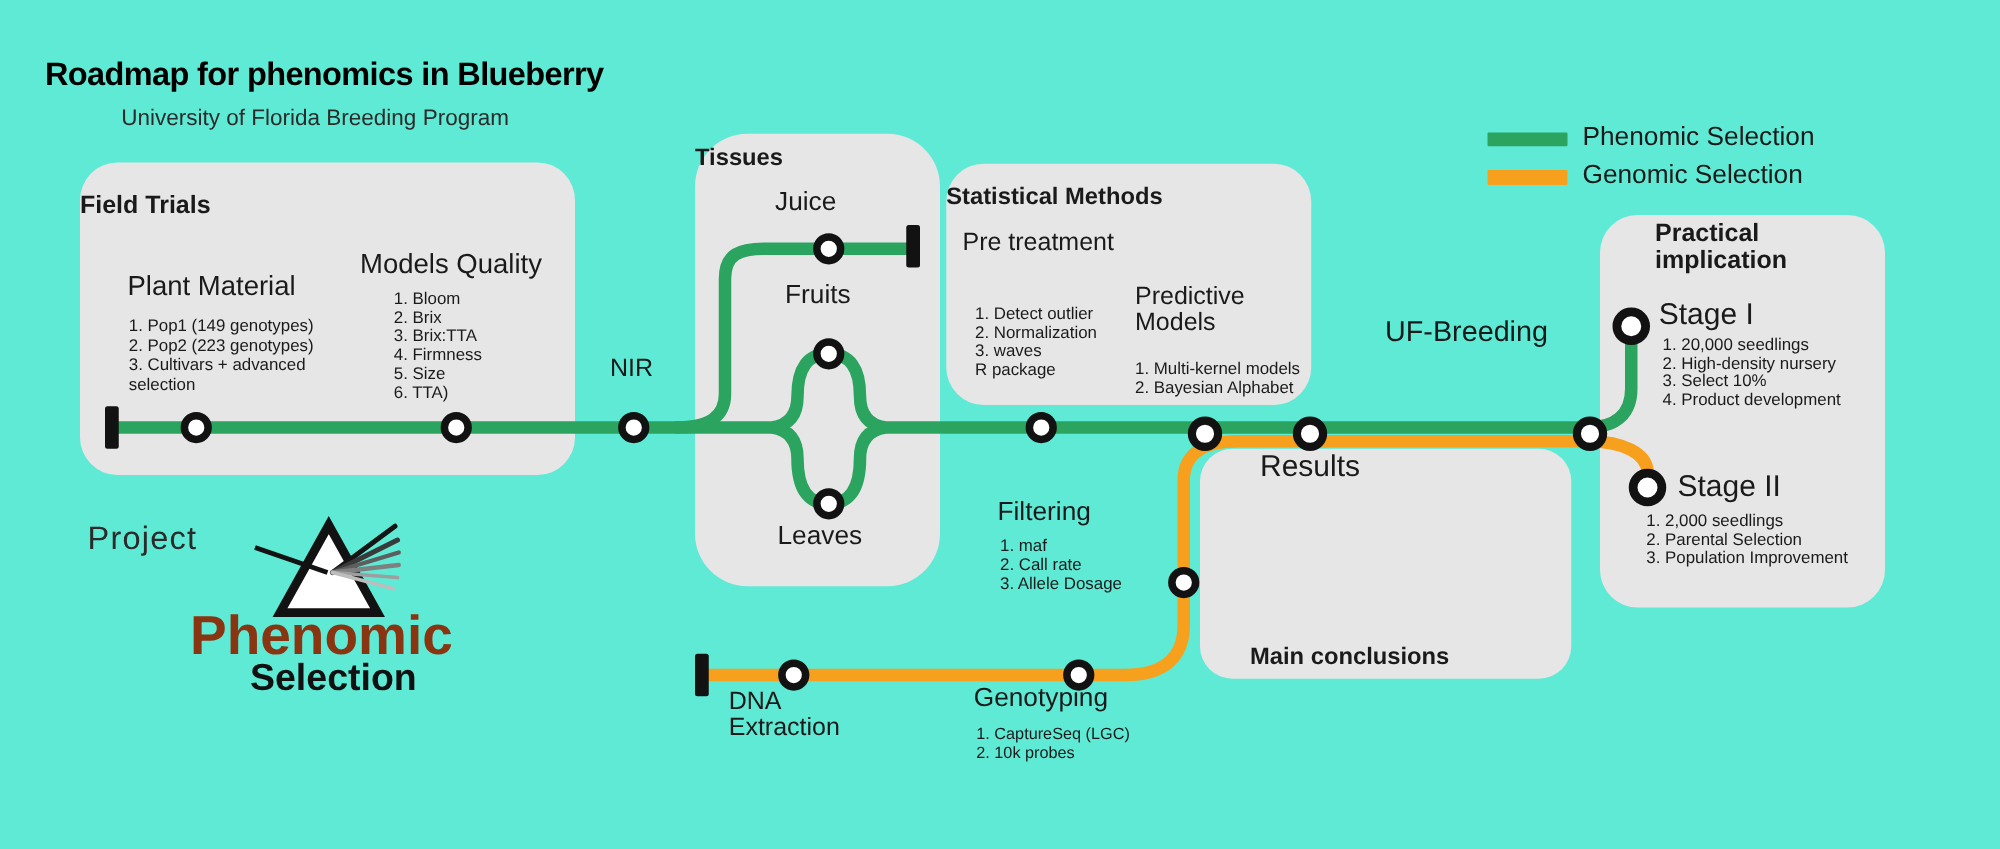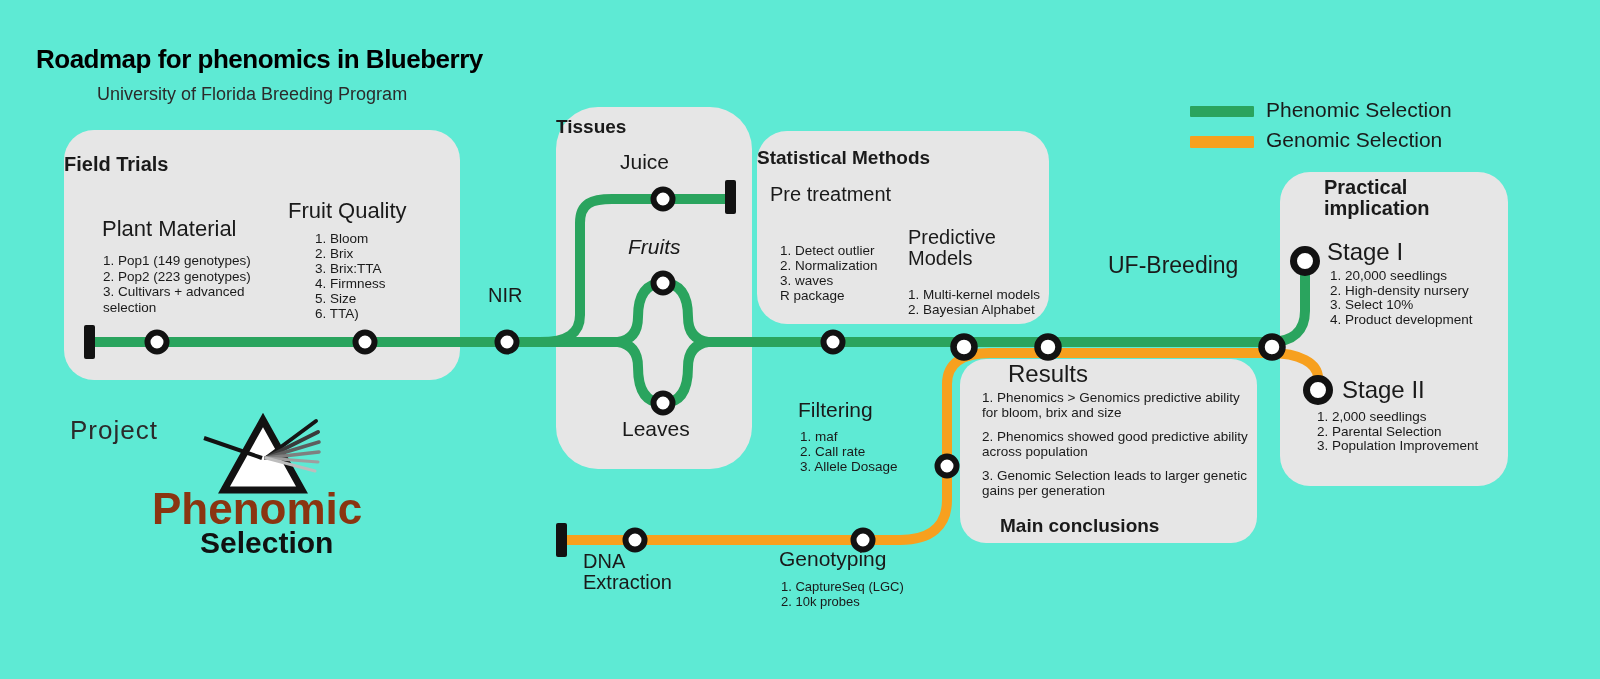--- a/index.html
+++ b/index.html
@@ -91,59 +91,54 @@
   <div class="legend-swatch layer2" style="left:1190px;top:136px;width:64px;height:12px;background:#f7a01e;"></div>
   <div class="txt layer2" style="left:1266px;top:128px;font-size:21px;">Genomic Selection</div>
 
   <div class="txt b c layer2" style="left:64px;top:153px;width:396px;font-size:20px;">Field Trials</div>
   <div class="txt layer2" style="left:102px;top:216px;font-size:22px;">Plant Material</div>
   <div class="list wrap layer2" style="left:103px;top:253px;width:178px;">
       <div class="li">1. Pop1 (149 genotypes)</div>
       <div class="li">2. Pop2 (223 genotypes)</div>
       <div class="li">3. Cultivars + advanced selection</div>
     </div>
-  <div class="txt layer2" style="left:288px;top:198px;font-size:22px;">Fruit Quality</div>
+  <div class="txt layer2" style="left:288px;top:198px;font-size:22px;">Models Quality</div>
   <div class="list layer2" style="left:315px;top:231px;line-height:15px;">
       <div class="li">1. Bloom</div>
       <div class="li">2. Brix</div>
       <div class="li">3. Brix:TTA</div>
       <div class="li">4. Firmness</div>
       <div class="li">5. Size</div>
       <div class="li">6. TTA)</div>
     </div>
 
   <div class="txt layer2" style="left:488px;top:284px;font-size:20px;">NIR</div>
 
   <div class="txt b c layer2" style="left:556px;top:116px;width:196px;font-size:19px;">Tissues</div>
   <div class="txt c layer2" style="left:620px;top:150px;width:86px;font-size:21px;">Juice</div>
-  <div class="txt c layer2" style="left:628px;top:235px;width:72px;font-size:21px;font-style:italic;">Fruits</div>
+  <div class="txt c layer2" style="left:628px;top:224px;width:72px;font-size:21px;">Fruits</div>
   <div class="txt c layer2" style="left:622px;top:417px;width:82px;font-size:21px;">Leaves</div>
 
   <div class="txt b c layer2" style="left:757px;top:147px;width:292px;font-size:19px;">Statistical Methods</div>
   <div class="txt c wraptext layer2" style="left:770px;top:184px;width:125px;font-size:20px;line-height:21px;">Pre treatment</div>
   <div class="list layer2" style="left:780px;top:243px;line-height:15px;">
       <div class="li">1. Detect outlier</div>
       <div class="li">2. Normalization</div>
       <div class="li">3. waves</div>
       <div class="li">R package</div>
     </div>
   <div class="txt c wraptext layer2" style="left:908px;top:227px;width:155px;font-size:20px;line-height:21px;">Predictive Models</div>
   <div class="list layer2" style="left:908px;top:288px;line-height:14.5px;">
       <div class="li">1. Multi-kernel models</div>
       <div class="li">2. Bayesian Alphabet</div>
     </div>
 
   <div class="txt layer2" style="left:1108px;top:252px;font-size:23px;">UF-Breeding</div>
 
   <div class="txt c layer2" style="left:1008px;top:360px;width:104px;font-size:24px;">Results</div>
-  <div class="list wrap gap layer2" style="left:982px;top:390px;width:272px;line-height:15px;">
-      <div class="li">1. Phenomics &gt; Genomics predictive ability for bloom, brix and size</div>
-      <div class="li">2. Phenomics showed good predictive ability across population</div>
-      <div class="li">3. Genomic Selection leads to larger genetic gains per generation</div>
-    </div>
   <div class="txt b c layer2" style="left:1000px;top:515px;width:205px;font-size:19px;">Main conclusions</div>
 
   <div class="txt c wraptext layer2" style="left:583px;top:551px;width:110px;font-size:20px;line-height:21px;">DNA Extraction</div>
   <div class="txt layer2" style="left:779px;top:547px;font-size:21px;">Genotyping</div>
   <div class="list layer2" style="left:781px;top:580px;font-size:13px;line-height:14.5px;">
       <div class="li">1. CaptureSeq (LGC)</div>
       <div class="li">2. 10k probes</div>
     </div>
   <div class="txt layer2" style="left:798px;top:398px;font-size:21px;">Filtering</div>
   <div class="list layer2" style="left:800px;top:429px;line-height:15px;">

